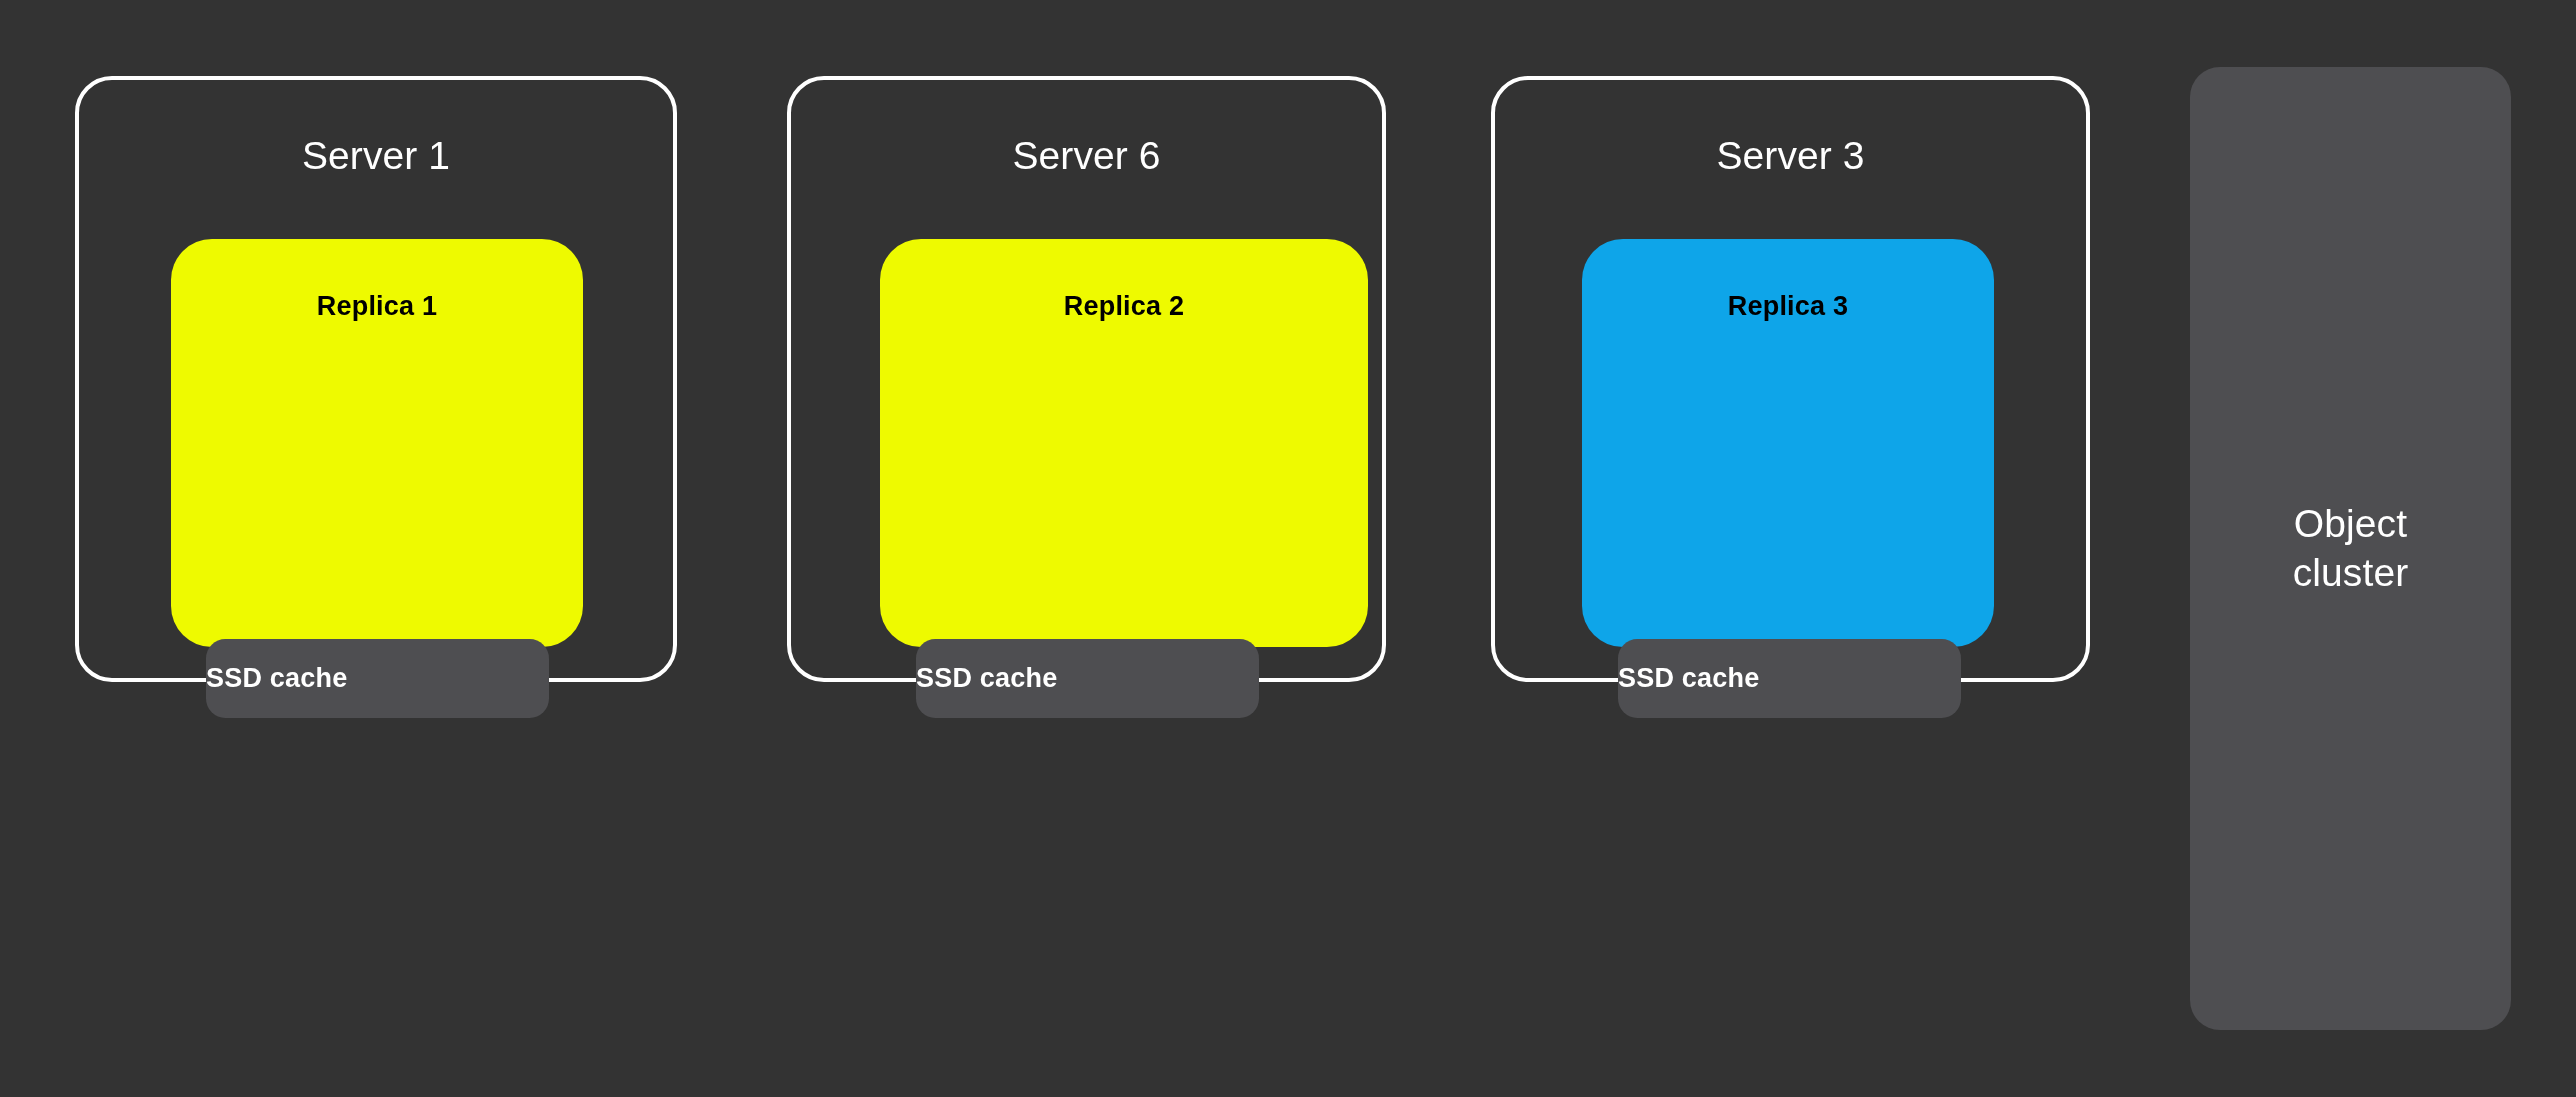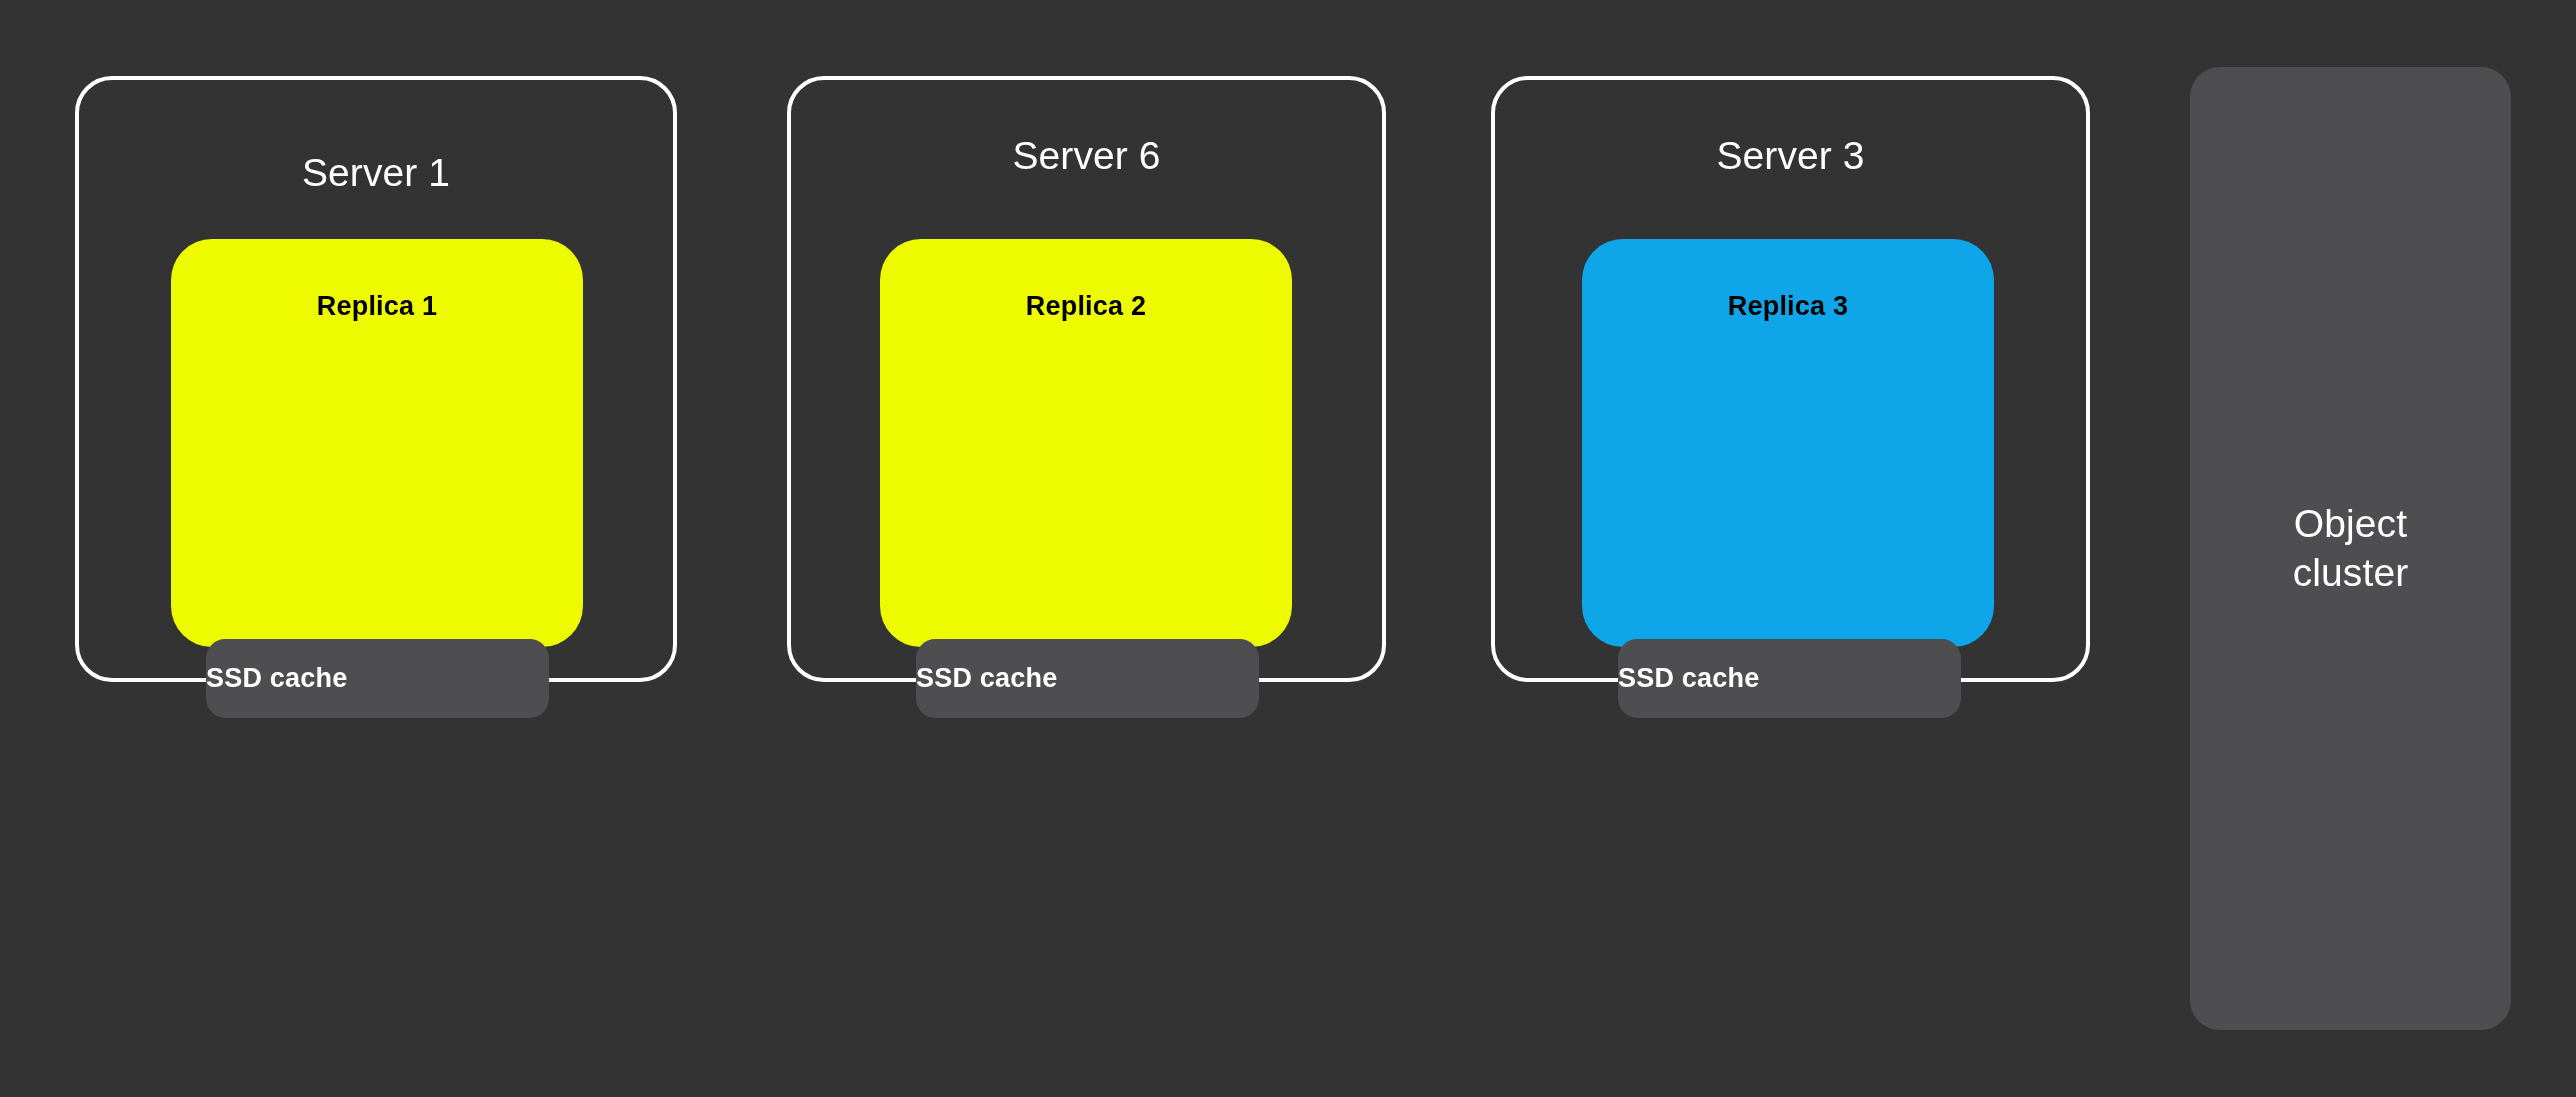--- a/index.html
+++ b/index.html
@@ -125,33 +125,33 @@
     text-align: center;
     white-space: pre-line;
   }
 </style>
 </head>
 <body>
 
 <div id="diagram-root" style="background: rgb(51, 51, 51);">
 
   <div class="server-card" id="server-frame-0" style="left: 75px; top: 76px; width: 602px; height: 606px; border-color: rgb(255, 255, 255);">
-    <div class="server-title" id="server-title-0" style="top: 55px; margin-top: 17px;">Server 1</div>
+    <div class="server-title" id="server-title-0" style="top: 55px;">Server 1</div>
   </div>
   <div class="replica-box" id="replica-box-0" style="left: 171px; top: 239px; width: 412px; height: 408px; background: rgb(238, 250, 0); padding-left: 12px;">
     <div class="replica-label">Replica 1</div>
   </div>
   <div class="ssd-chip" id="ssd-chip-0" style="left: 206px; top: 639px; width: 343px; height: 79px; background: rgb(78, 78, 81);">
     <span class="ssd-chip-label">SSD cache</span>
   </div>
 
   <div class="server-card" id="server-frame-1" style="left: 787px; top: 76px; width: 599px; height: 606px; border-color: rgb(255, 255, 255);">
     <div class="server-title" id="server-title-1" style="top: 55px;">Server 6</div>
   </div>
-  <div class="replica-box" id="replica-box-1" style="left: 880px; top: 239px; width: 412px; height: 408px; background: rgb(238, 250, 0);">
+  <div class="replica-box" id="replica-box-1" style="left: 880px; top: 239px; width: 488px; height: 408px; background: rgb(238, 250, 0);">
     <div class="replica-label">Replica 2</div>
   </div>
   <div class="ssd-chip" id="ssd-chip-1" style="left: 916px; top: 639px; width: 343px; height: 79px; background: rgb(78, 78, 81);">
     <span class="ssd-chip-label">SSD cache</span>
   </div>
 
   <div class="server-card" id="server-frame-2" style="left: 1491px; top: 76px; width: 599px; height: 606px; border-color: rgb(255, 255, 255);">
     <div class="server-title" id="server-title-2" style="top: 55px; text-align: center;">Server 3</div>
   </div>
   <div class="replica-box" id="replica-box-2" style="left: 1582px; top: 239px; width: 412px; height: 408px; background: #0ea5e9;">

